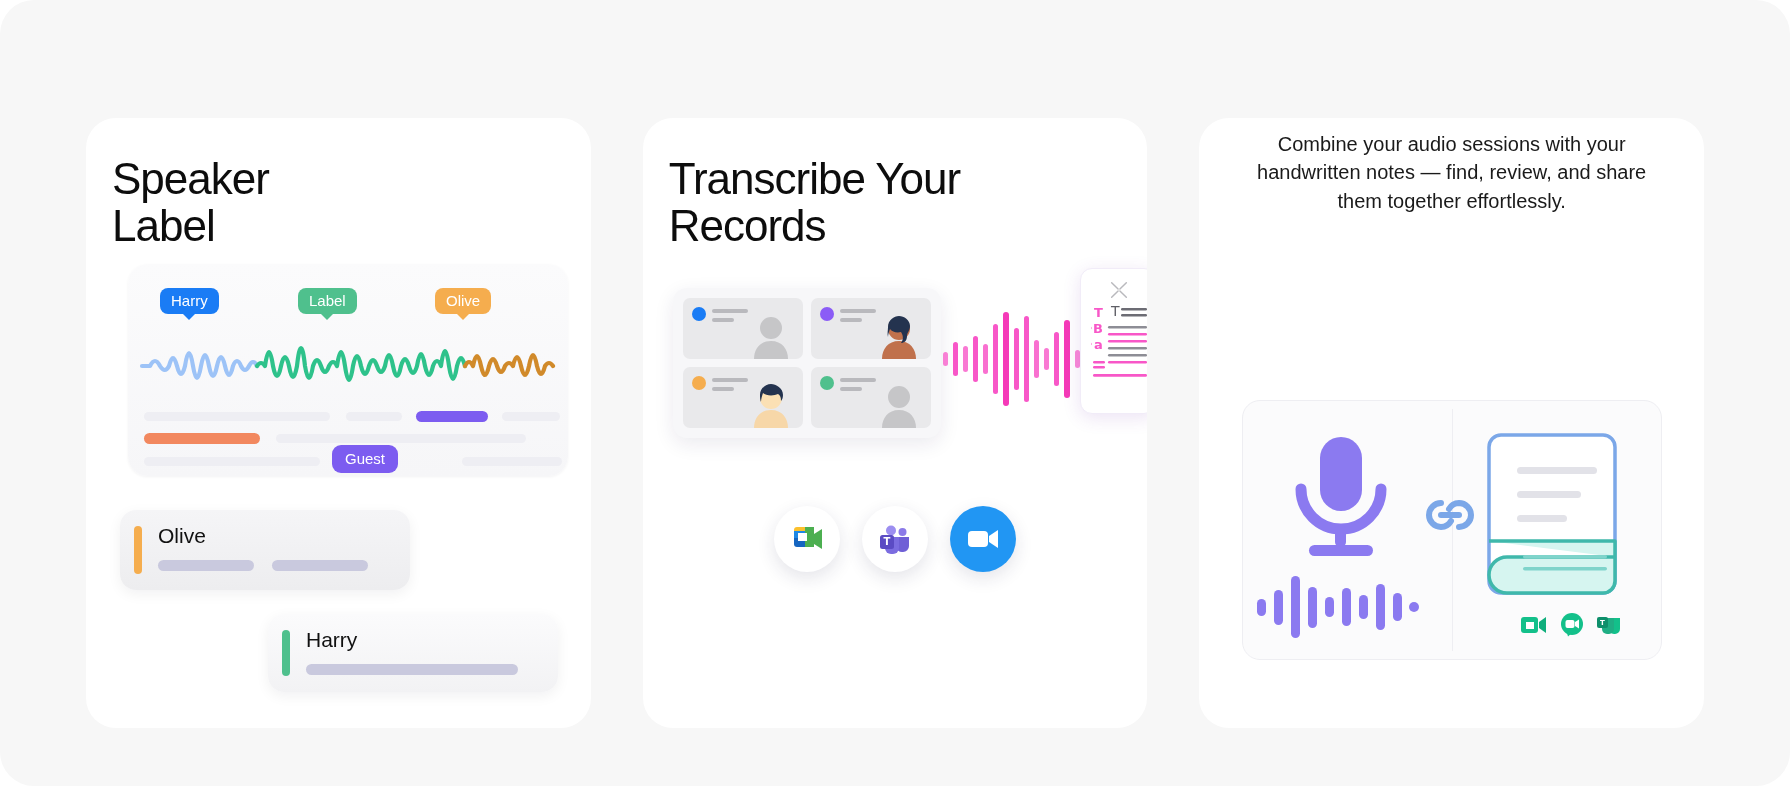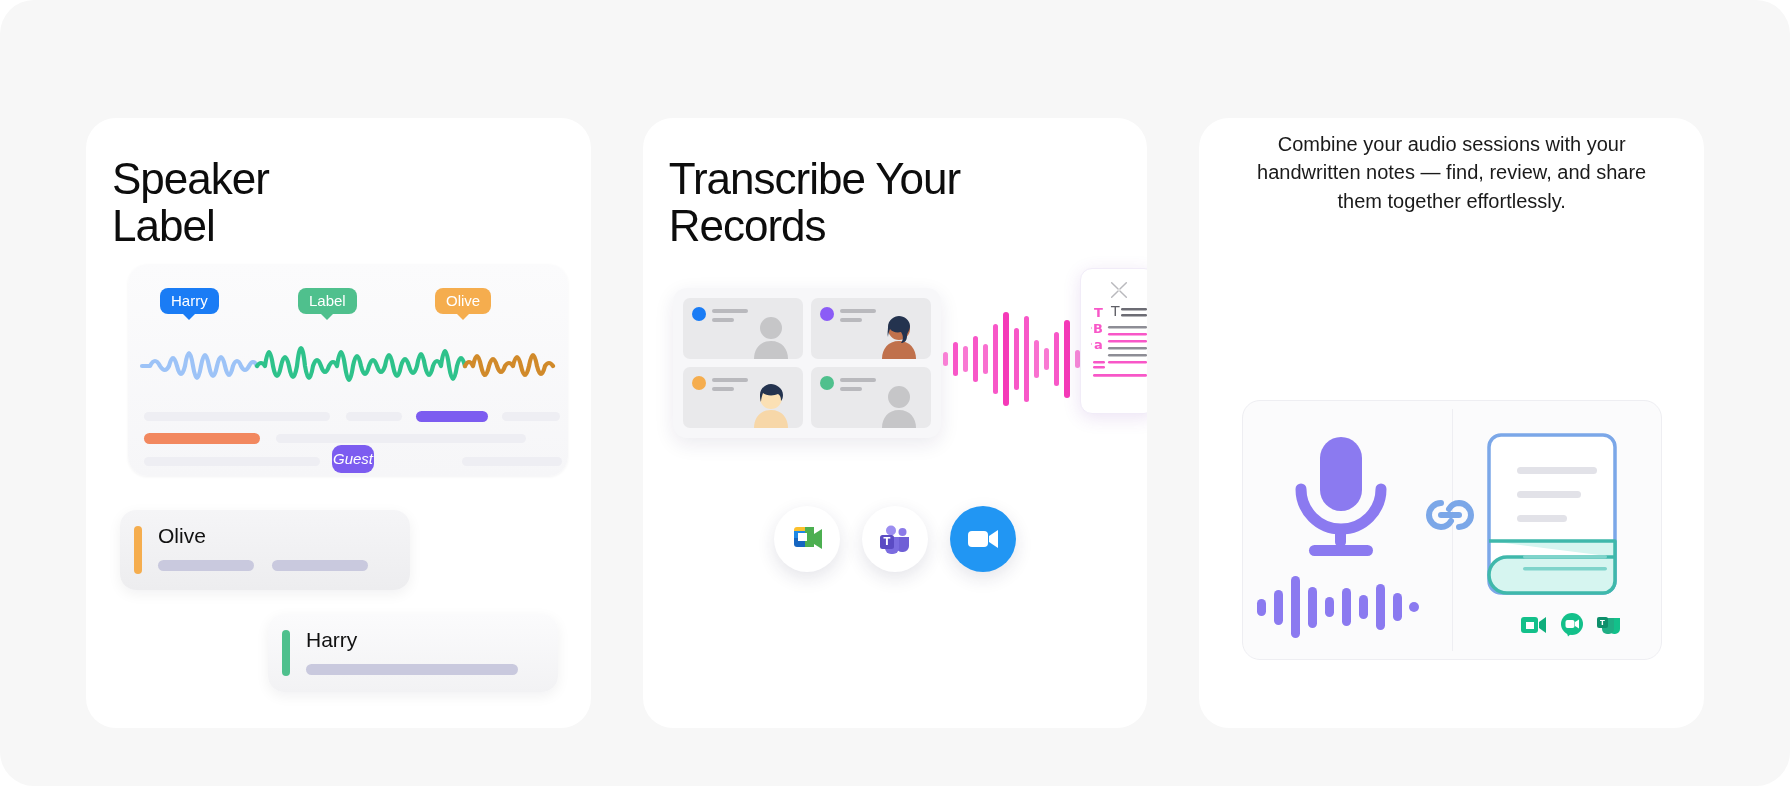--- a/index.html
+++ b/index.html
@@ -88,22 +88,22 @@
   .tag-mark  { left: 170px; top: 24px; background: #4fc08d; color: #4fc08d; }
   .tag-olive { left: 307px; top: 24px; background: #f5ad4e; color: #f5ad4e; }
   .tag span { color: #fff; position: relative; z-index: 2; }
 
   .waveform { position: absolute; left: 8px; top: 62px; }
 
   .skel { position: absolute; height: 9px; border-radius: 6px; background: #eeeef3; }
   .pill {
     position: absolute;
     background: #7c5cf0; color: #fff;
-    font-size: 15px; padding: 6px 1px 7px;
-    border-radius: 9px; line-height: 1; font-style: italic;
+    font-size: 15px; padding: 6px 13px 7px;
+    border-radius: 9px; line-height: 1;
   }
 
   .speaker-row {
     position: absolute;
     background: linear-gradient(180deg,#f5f5f7 0%,#ededef 100%);
     border-radius: 16px;
     box-shadow: 0 4px 14px rgba(20,20,40,.06);
   }
   .speaker-row.alt { background: linear-gradient(180deg,#fbfbfc 0%,#f2f2f4 100%); }
   .row-bar { position: absolute; left: 14px; top: 16px; width: 8px; bottom: 16px; border-radius: 5px; }

